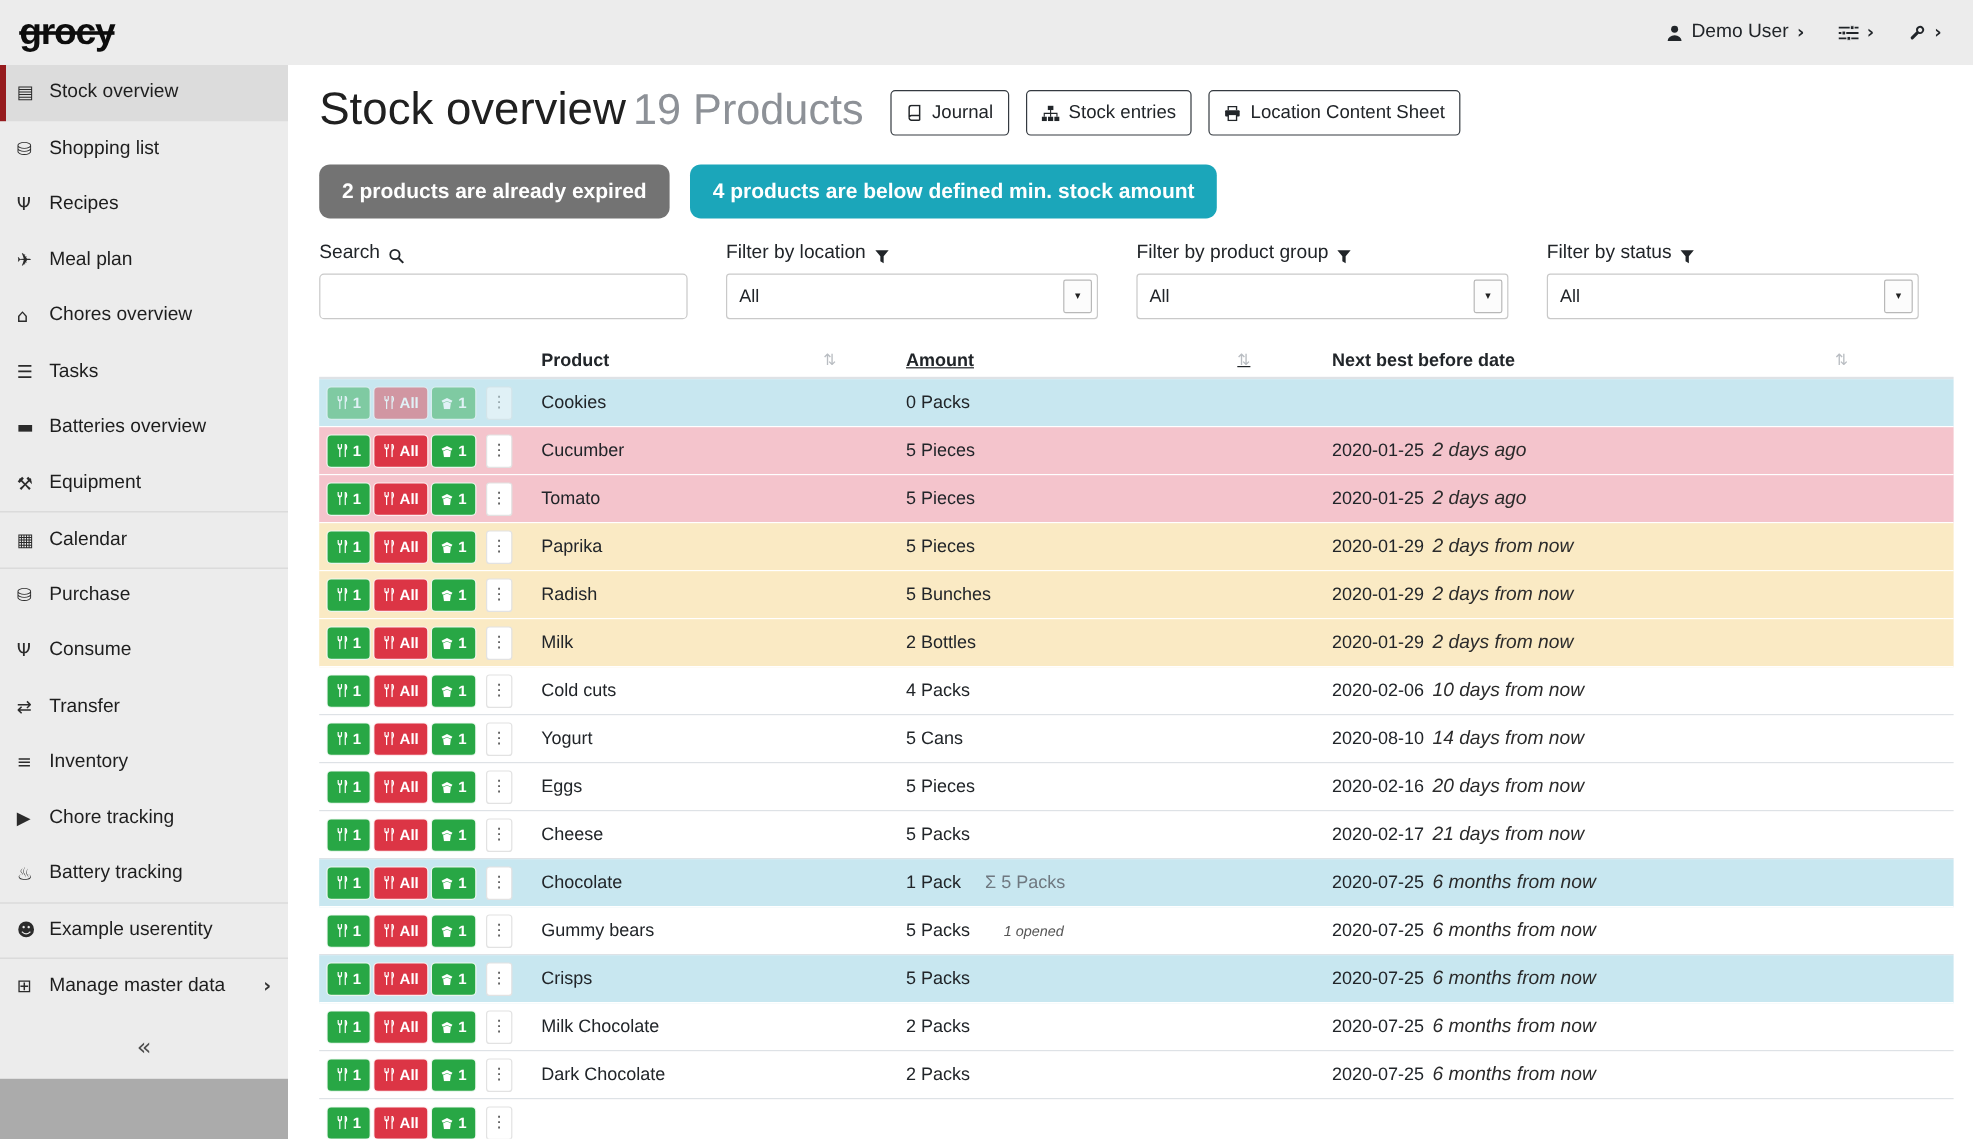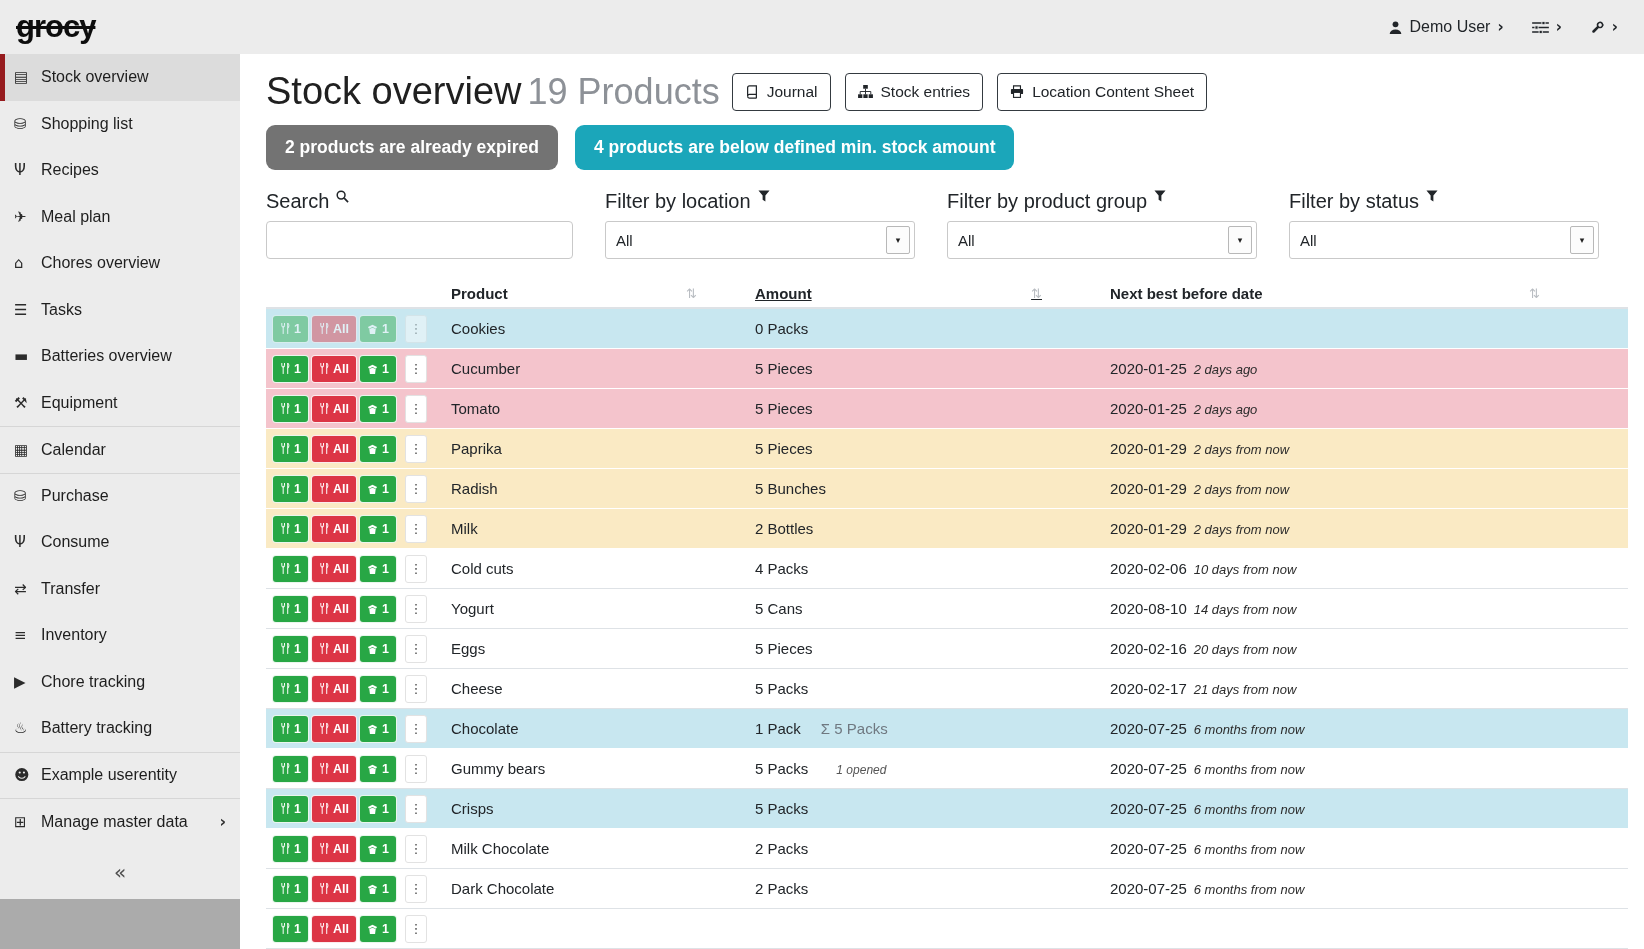--- a/index.html
+++ b/index.html
@@ -24,36 +24,36 @@
   .side-item.divider{border-top:1px solid #d6d6d6;}
   .side-item.active{background:#dcdcdc;border-left:5px solid var(--nav-accent,#961b1e);padding-left:9px;}
   .side-icon{width:27px;font-family:"DejaVu Sans",sans-serif;font-size:15px;color:#2b2b2b;flex:none;}
   .side-chev{margin-left:auto;font-family:"DejaVu Sans",sans-serif;font-size:16px;font-weight:bold;color:#333;}
   .collapse-row{height:54px;display:flex;align-items:center;justify-content:center;
     font-family:"DejaVu Sans",sans-serif;font-size:20px;color:#4f4f4f;cursor:pointer;}
   .sidebar-footer{flex:1;background:#ababab;}
 
   
   .main{margin-left:240px;padding:16px 16px 0 26px;height:949px;padding-top:70px;overflow:hidden;}
-  .title-row{display:flex;align-items:center;gap:12px;margin-bottom:12px;}
+  .title-row{display:flex;align-items:flex-end;gap:22px;margin-bottom:24px;}
   h1{font-size:38px;font-weight:500;color:#202020;white-space:nowrap;}
   h1 .muted{color:#8d9197;font-weight:400;font-size:36px;margin-left:6px;}
   .toolbar{display:flex;gap:14px;}
   .toolbar button{display:inline-flex;align-items:center;gap:8px;height:38px;padding:0 12px;
     background:#fff;border:1px solid #343a40;border-radius:4px;font-size:15.5px;color:#212529;
     font-family:inherit;cursor:pointer;white-space:nowrap;}
 
   .banners{display:flex;gap:17px;margin:0 0 20px;}
   .banner{height:45px;display:flex;align-items:center;padding:0 19px;border-radius:9px;
     font-size:17.5px;font-weight:600;cursor:pointer;white-space:nowrap;}
 
   .filters{display:flex;gap:32px;margin-bottom:14px;}
   .filter{width:310px;flex:none;}
   .filter:first-child{width:307px;}
-  .filter label{display:flex;align-items:flex-start;gap:7px;font-size:20px;color:#212529;margin-bottom:8px;}
+  .filter label{display:flex;align-items:flex-end;gap:7px;font-size:16px;color:#212529;margin-bottom:8px;}
   .text-input{width:100%;height:38px;border:1px solid #c9c9c9;border-radius:4px;padding:0 10px;
     font-size:15px;font-family:inherit;background:#fff;}
   .select{position:relative;height:38px;border:1px solid #c9c9c9;border-radius:3px;background:#fff;
     display:flex;align-items:center;padding:0 34px 0 10px;font-size:15px;cursor:pointer;}
   .sel-box{position:absolute;right:4px;top:4px;bottom:4px;width:24px;border:1px solid #b8b8b8;
     border-radius:2px;background:#fcfcfc;display:flex;align-items:center;justify-content:center;
     font-family:"DejaVu Sans",sans-serif;font-size:9px;color:#222;}
 
   
   .thead,.tr{display:grid;grid-template-columns:185px 304px 355px 1fr;}
@@ -70,21 +70,21 @@
   .btn{display:inline-flex;align-items:center;gap:4px;height:28px;padding:0 7px;
     border:1px solid rgba(255,255,255,.9);border-radius:4px;color:#fff;font-size:12.5px;
     font-weight:700;font-family:inherit;cursor:pointer;}
   .btn-green{background:var(--green,#28a745);}
   .btn-red{background:var(--red,#dc3545);}
   .btn-more{width:22px;height:28px;margin-left:6px;background:#fff;border:1px solid #e2e2e2;
     border-radius:3px;color:#4a4a4a;font-family:"DejaVu Sans",sans-serif;font-size:13px;cursor:pointer;}
   .tr.disabled .btn,.tr.disabled .btn-more{opacity:.45;}
   .amt-sum{color:#6f7880;margin-left:20px;}
   .amt-note{color:#555;font-style:italic;font-size:12px;margin-left:8px;}
-  .d-note{font-style:italic;font-size:13px;margin-left:7px;color:#2b2b2b;}
+  .d-note{font-style:italic;font-size:16px;margin-left:7px;color:#2b2b2b;}
   svg{flex:none;}
 </style>
 </head>
 <body>
 
 <header class="topbar">
   <div class="logo">grocy</div>
   <div class="top-right">
     <div class="top-item">
       <svg viewBox="0 0 16 16" width="15" height="15">

